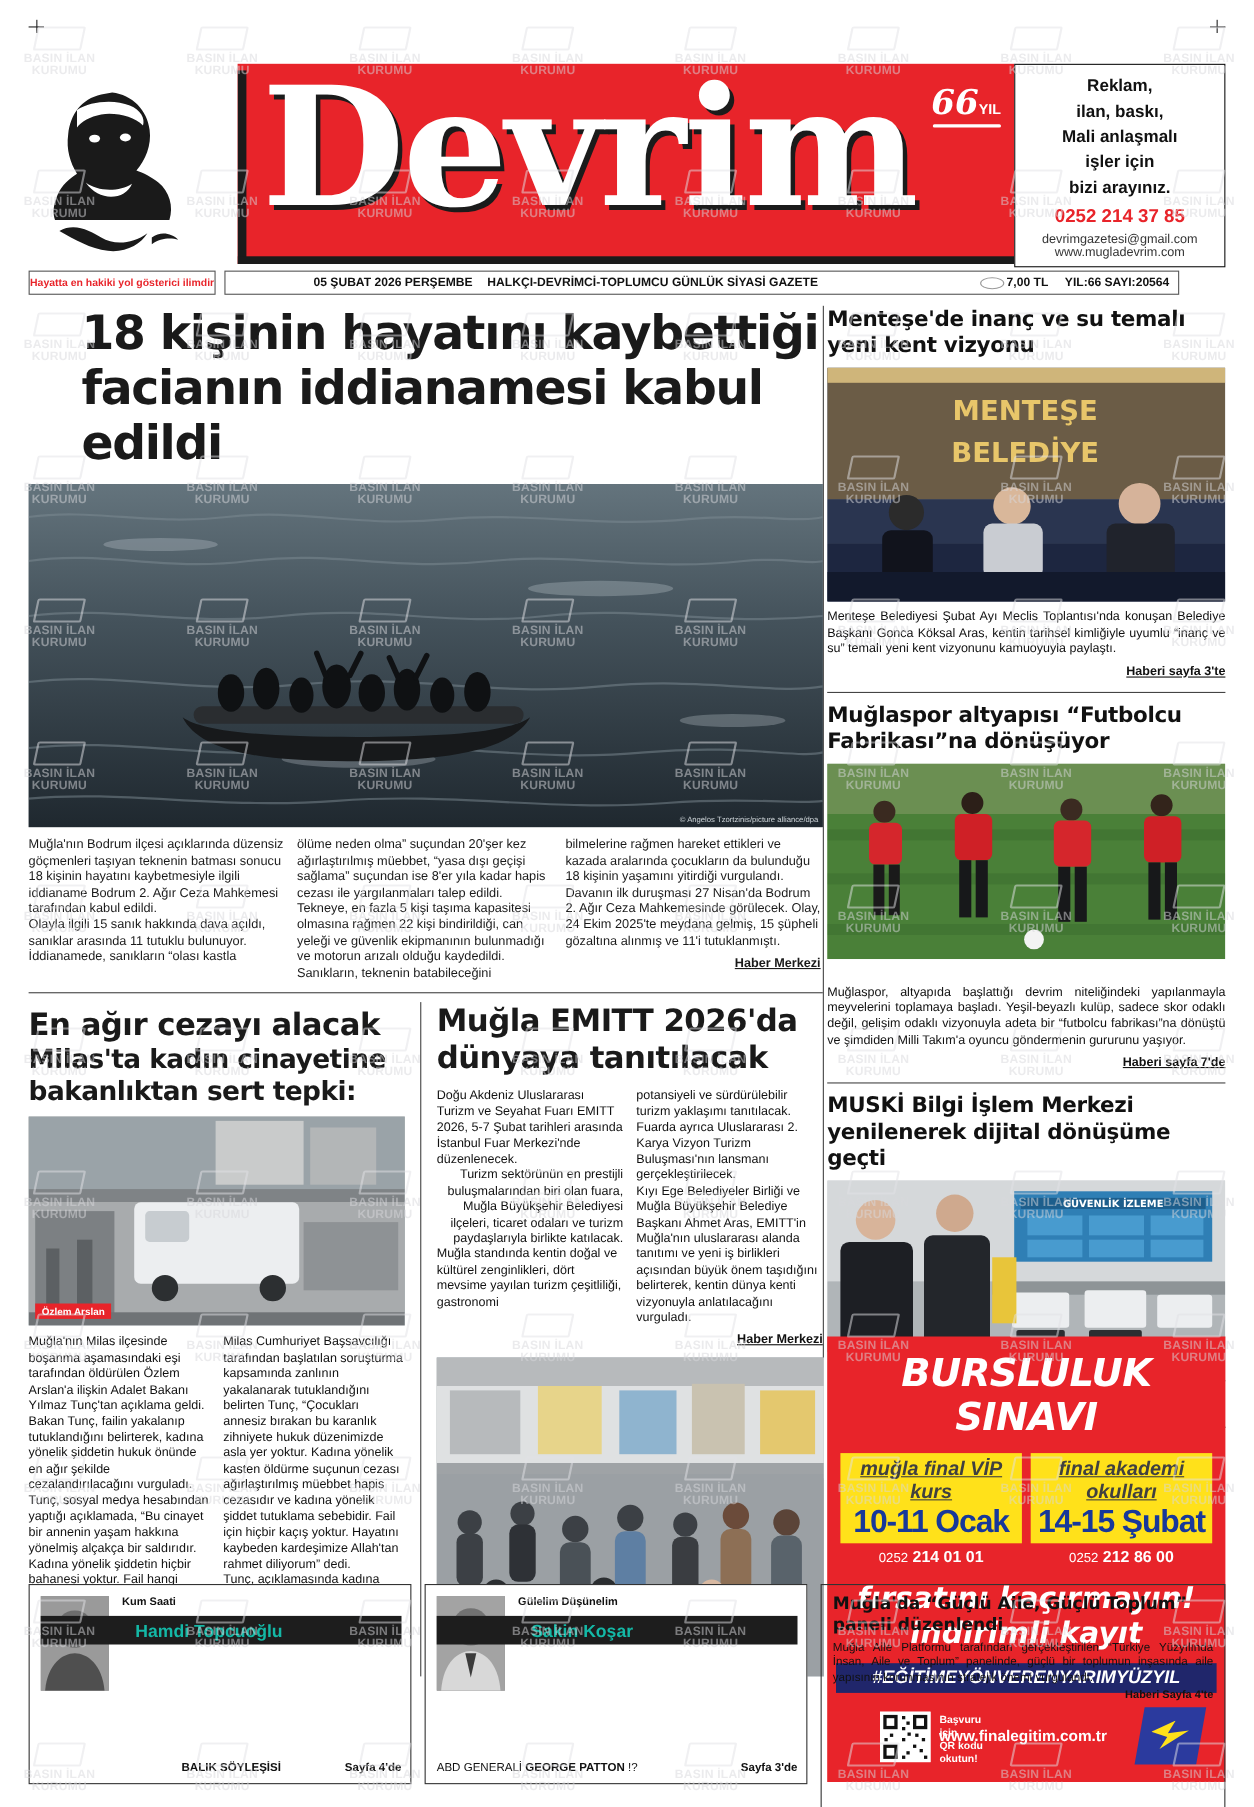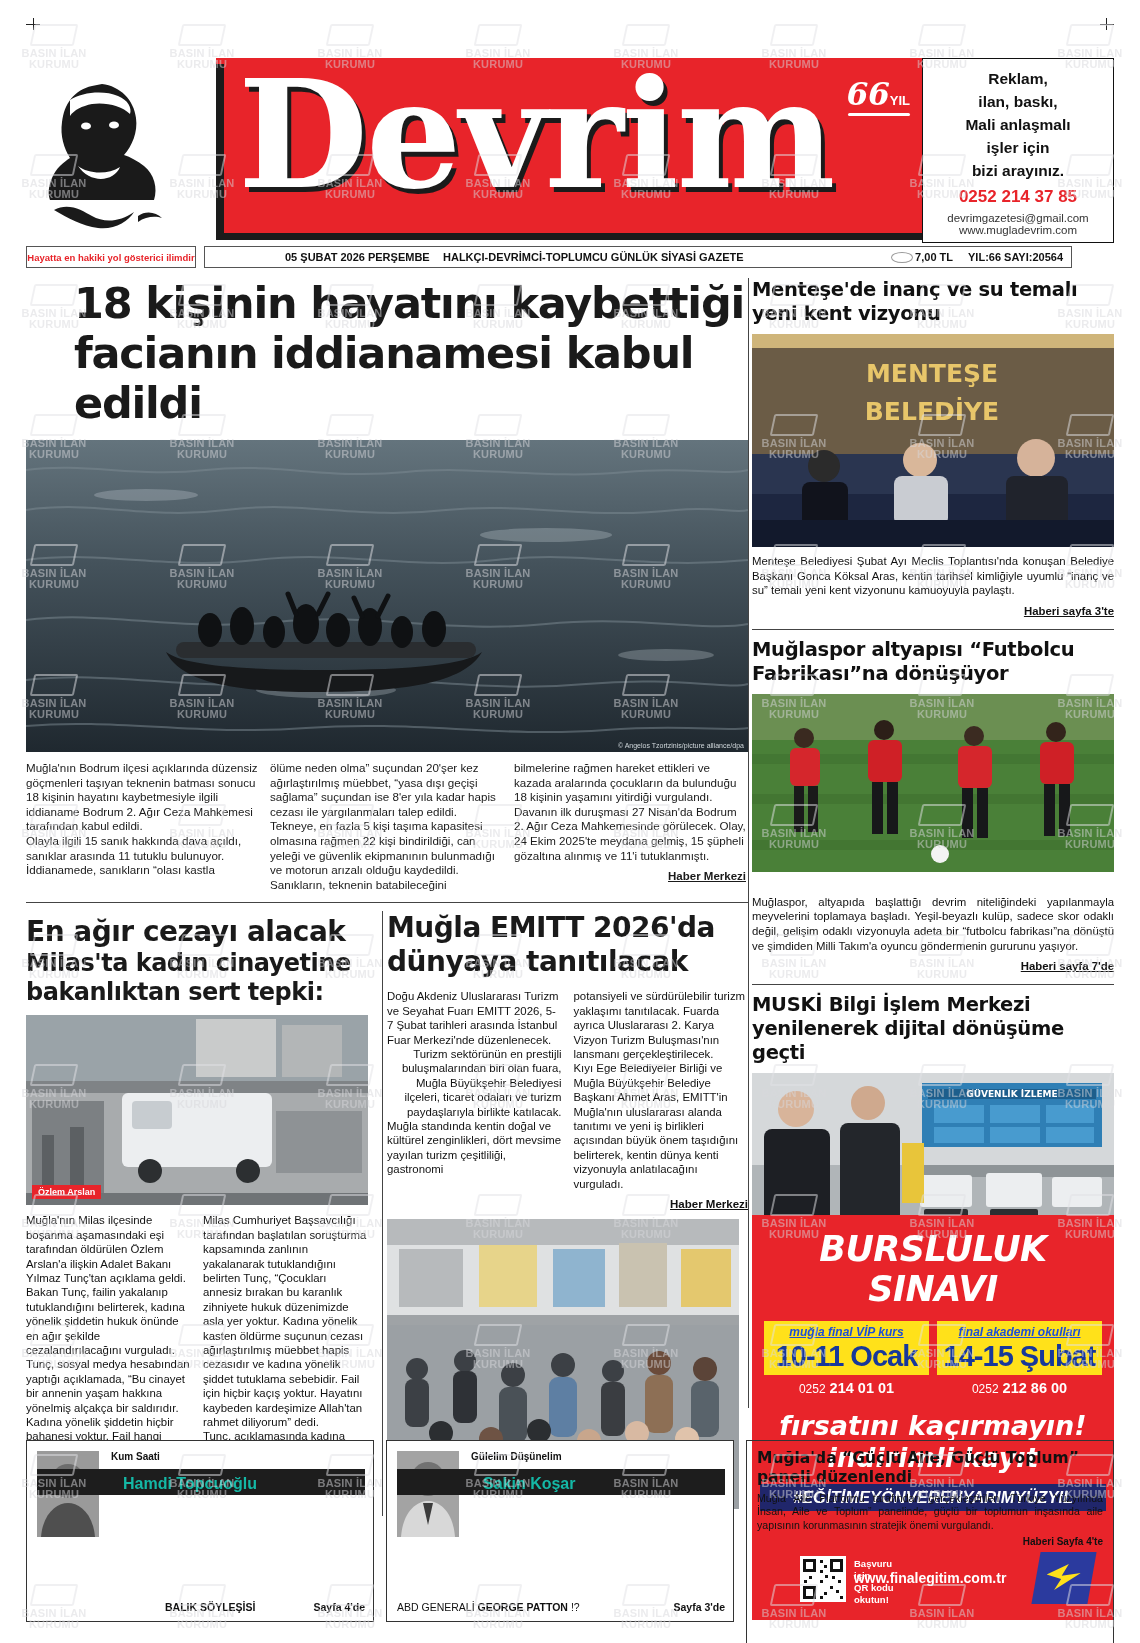--- a/index.html
+++ b/index.html
@@ -123,21 +123,21 @@
 
   .lead { margin-top: 9px; display:flex; gap: 12px; width: 722px; }
   .lead .c { width: 232px; font-size: 11.6px; line-height: 14.6px; color:#1a1a1a; }
   .lead p { margin:0; }
   .byline { text-align:right; font-weight:bold; font-size:11.5px; text-decoration: underline; margin-top:6px;}
 
   .hr { height:1px; background:#444; margin: 10px 0 8px; }
 
   .midwrap { display:flex; gap: 0px; width: 722px; }
   .mid-l { width: 356px; padding-right: 14px; }
-  .mid-r { width: 366px; padding-left: 4px; border-left: 1px solid #444; }
+  .mid-r { width: 366px; padding-left: 14px; border-left: 1px solid #444; }
 
   .h2 {
     font-family:"DejaVu Sans", sans-serif; font-weight:bold;
     font-size: 24px; line-height: 29px; letter-spacing:-.5px; color:#1a1a1a;
   }
   .h2.big { font-size: 28px; line-height: 34px; }
 
   .photo { background:#8d949a; position:relative; overflow:hidden; }
   .cap-tag {
     position:absolute; left: 6px; bottom: 6px; background:#e8242a; color:#fff;
@@ -175,21 +175,21 @@
   .redad {
     position:absolute; left: 752px; top: 1215px; width: 362px; height: 405px;
     background:#e8242a; color:#fff; overflow:hidden;
   }
   .redad .t1 {
     text-align:center; font-family:"DejaVu Sans",sans-serif; font-weight:bold; font-style:italic;
     font-size: 35px; margin-top: 14px; letter-spacing:-.5px; color:#fff;
   }
   .redad .boxes { display:flex; gap:8px; justify-content:center; margin-top: 12px; }
   .redad .yb { background:#ffe11a; color:#1b3b9b; width:165px; text-align:center; padding: 4px 2px 2px;}
-  .redad .yb .ttl { font-size: 12px; font-weight:bold; font-style:italic; text-decoration:underline; color:#1d4ed8; }
+  .redad .yb .ttl { font-size: 18px; font-weight:bold; font-style:italic; text-decoration:underline; color:#404040; }
   .redad .yb .dt { font-size: 29px; font-weight:bold; letter-spacing:-1px; color:#17389a; margin-top:1px;}
   .redad .phones { display:flex; gap:8px; justify-content:center; margin-top: 5px; }
   .redad .phones div { width:165px; text-align:center; font-size: 14.5px; font-weight:bold; }
   .redad .phones .pre { font-size: 12px; font-weight:normal; }
   .redad .t2 {
     text-align:center; font-family:"DejaVu Sans",sans-serif; font-weight:bold; font-style:italic;
     font-size: 27px; line-height: 32px; margin-top: 14px;
   }
   .redad .tag {
     background:#20266b; color:#fff; text-align:center; margin: 10px 8px 0;

